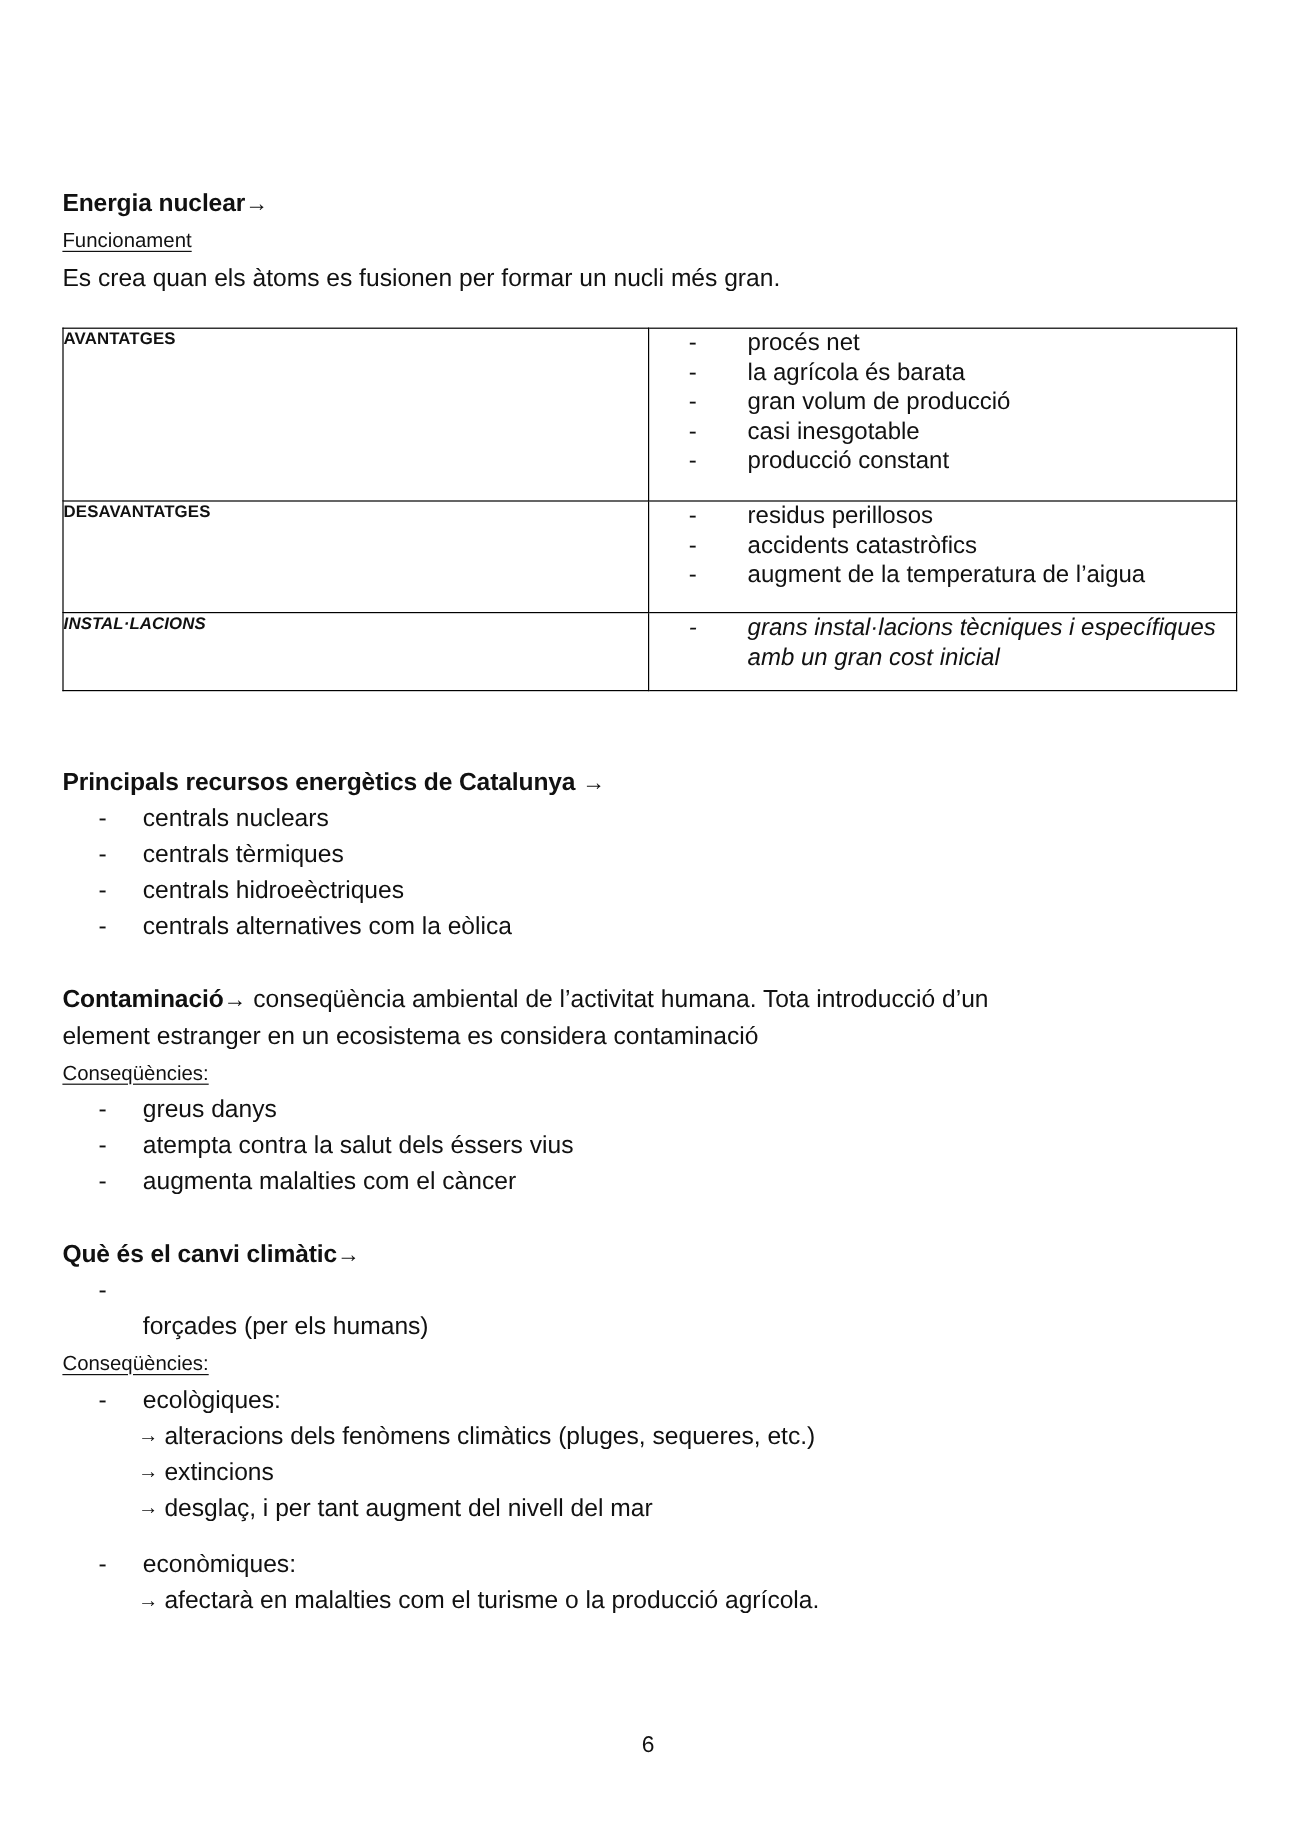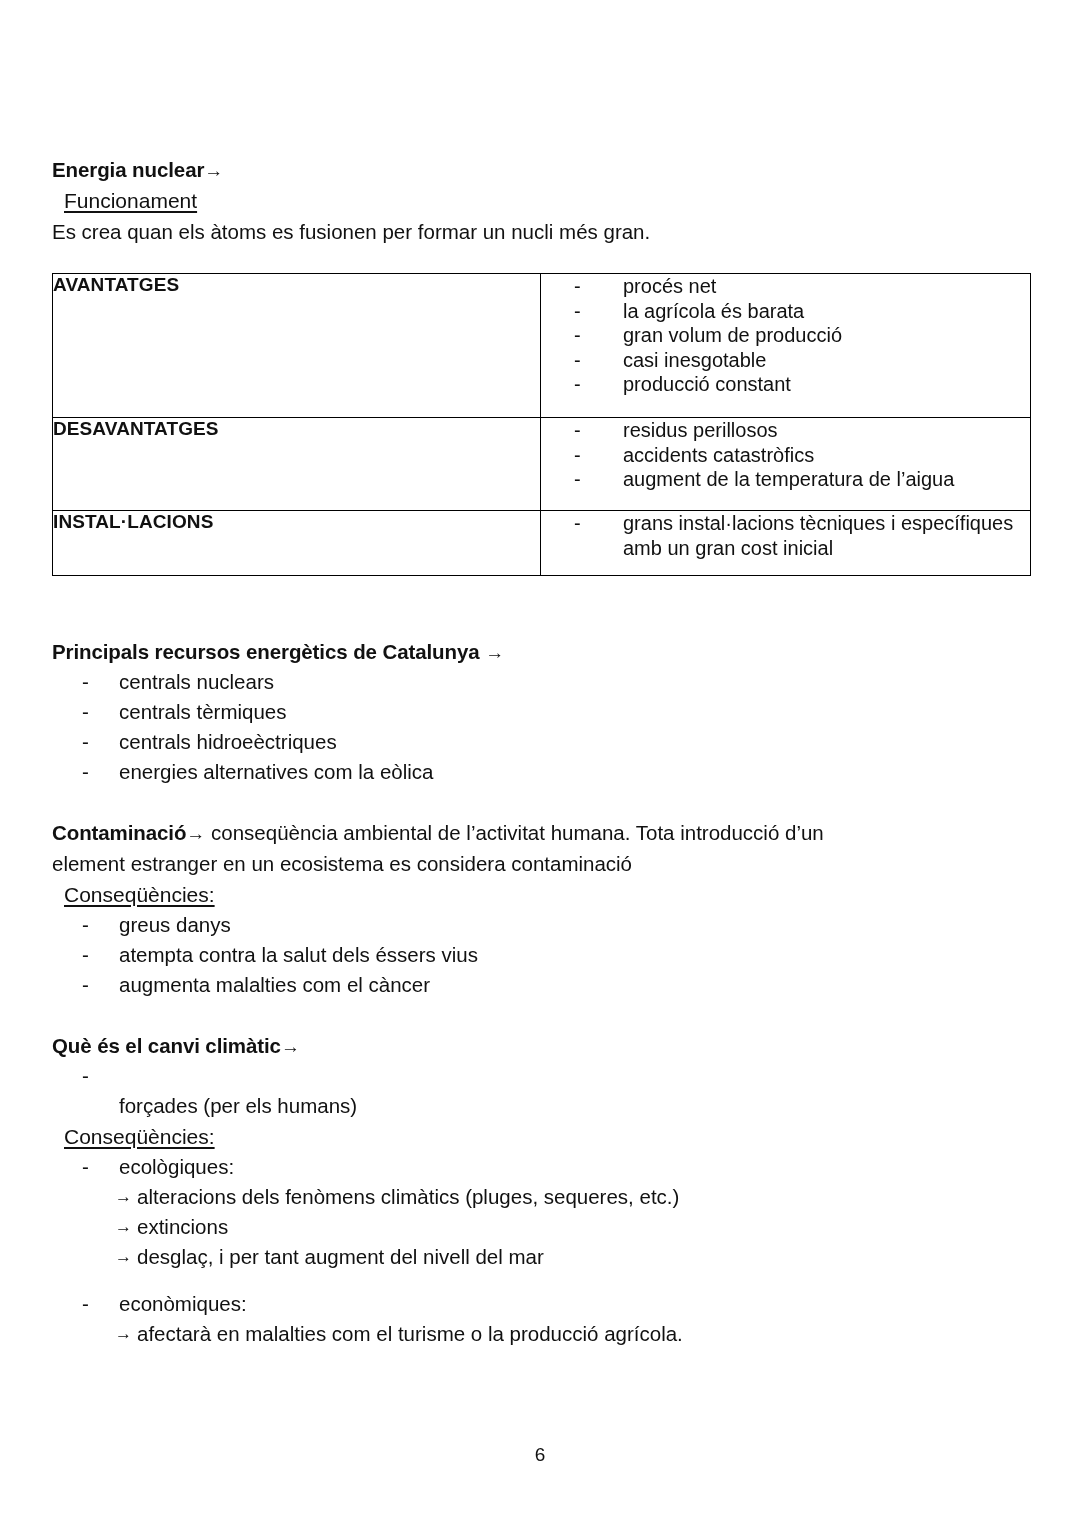--- a/index.html
+++ b/index.html
@@ -31,27 +31,26 @@
   }
 
   
   .h-bold {
     font-size: 20.5px;
     font-weight: bold;
     line-height: 31px;
     letter-spacing: -0.1px;
   }
   .underline-head {
-    font-size: 21px;
+    font-size: 17px;
     font-weight: normal;
     line-height: 31px;
     text-decoration: underline;
     text-underline-offset: 3px;
     display: inline-block;
-    margin-left: 12px;
   }
   .para {
     font-size: 20.5px;
     font-weight: normal;
     line-height: 31px;
   }
   .arrow {
     font-size: 19px;
     line-height: 1;
   }
@@ -66,31 +65,31 @@
     table-layout: fixed;
   }
   table.data-table td {
     border: 1.6px solid #000000;
     vertical-align: top;
     padding: 0;
   }
   td.lbl {
     width: 487px;
     padding: 12px 0 10px 10px;
-    font-size: 19px;
+    font-size: 14px;
     font-weight: bold;
     letter-spacing: 0.1px;
   }
   td.itemcell {
     width: 489px;
     padding: 12px 10px 10px 0;
   }
   .row1 { height: 144px; }
   .row2 { height: 93px; }
-  .row3 { height: 65px; }
+  .row3 { height: 65px; font-style: italic; }
 
   ul.dashlist {
     list-style: none;
     margin: 0;
     padding: 0;
   }
   ul.dashlist > li {
     position: relative;
     font-size: 20px;
     line-height: 24.6px;
@@ -209,21 +208,21 @@
     </div>
 
     <div class="sec-gap-lg"></div>
 
     <div class="h-bold"><span>Principals recursos energètics de Catalunya</span> <span class="arrow">→</span></div>
 
     <ul class="bullets">
       <li>centrals nuclears</li>
       <li>centrals tèrmiques</li>
       <li>centrals hidroeèctriques</li>
-      <li>energies alternatives com la eòlica</li>
+      <li>centrals alternatives com la eòlica</li>
     </ul>
 
     <div class="sec-gap-md"></div>
 
     <div class="para"><span class="h-bold" style="display:inline">Contaminació</span><span class="arrow">→</span>
       <span>conseqüència ambiental de l’activitat humana. Tota introducció d’un</span><br>
       <span>element estranger en un ecosistema es considera contaminació</span></div>
 
     <div><span class="underline-head">Conseqüències:</span></div>
 

